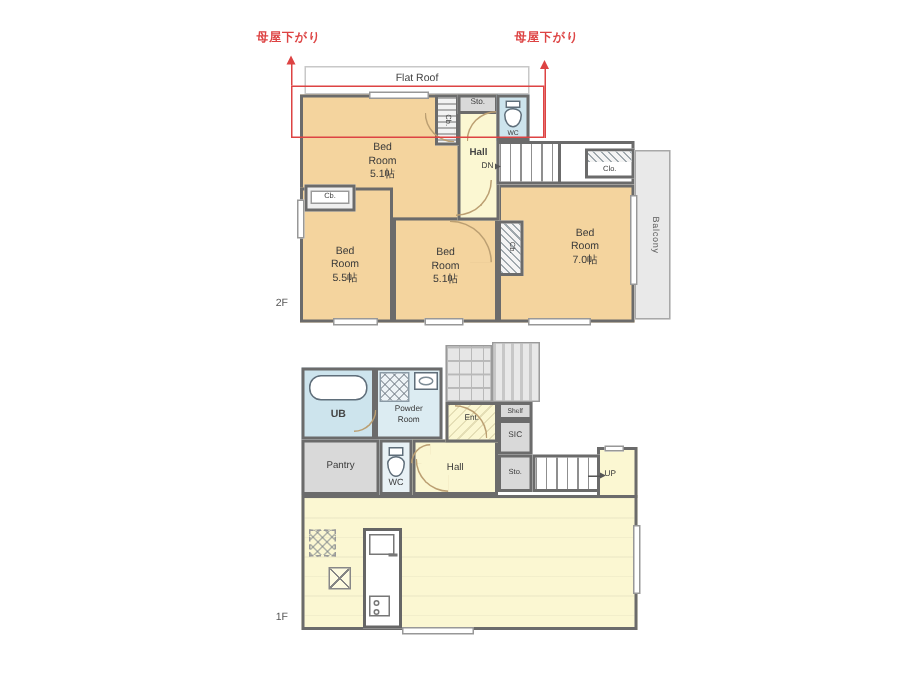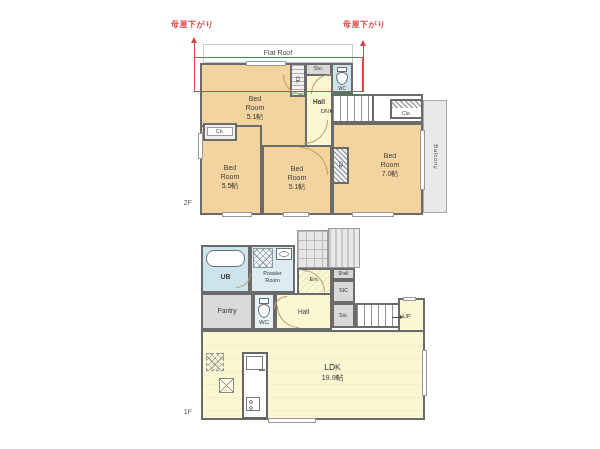--- a/index.html
+++ b/index.html
@@ -171,24 +171,20 @@
   <div class="room gry" style="left:332px;top:303px;width:23px;height:25px"></div>
   <div class="lbl" style="left:332px;top:312px;width:23px;font-size:5px">Sto.</div>
 
   <div class="room yel" style="left:398px;top:298px;width:27px;height:34px"></div>
   <div class="room stairsH" style="left:355px;top:303px;width:45px;height:25px"></div>
   <div class="abs" style="left:392px;top:317px;width:9px;height:1px;background:#555;z-index:5"></div>
   <div class="tri-r" style="left:400px;top:315px;z-index:5"></div>
   <div class="lbl" style="left:403px;top:313px;width:16px;font-size:5.5px;text-align:left">UP</div>
 
   <div class="room yel plank" style="left:201px;top:330px;width:224px;height:90px"></div>
-  <div class="lbl" style="left:305px;top:362px;width:55px">
-    <span style="font-size:8.5px">LDK</span>
-    <span style="font-size:7.5px">19.9帖</span>
-  </div>
 
   <div class="abs" style="left:242px;top:352px;width:26px;height:67px;background:#fff;border:2px solid #666"></div>
   <div class="abs" style="left:246px;top:356px;width:17px;height:14px;background:#fff;border:1px solid #777"></div>
   <div class="abs" style="left:259px;top:369px;width:6px;height:2px;background:#777"></div>
   <div class="abs" style="left:246px;top:397px;width:14px;height:14px;background:#fff;border:1px solid #777">
     <div class="abs" style="left:2px;top:2px;width:4px;height:4px;border:1px solid #777;border-radius:50%"></div>
     <div class="abs" style="left:2px;top:8px;width:4px;height:4px;border:1px solid #777;border-radius:50%"></div>
   </div>
   <div class="abs cross" style="left:206px;top:353px;width:18px;height:18px;border:1px dashed #999"></div>
   <div class="abs xcross" style="left:219px;top:378px;width:15px;height:15px;border:1px solid #888;background-color:#fdfae0"></div>

